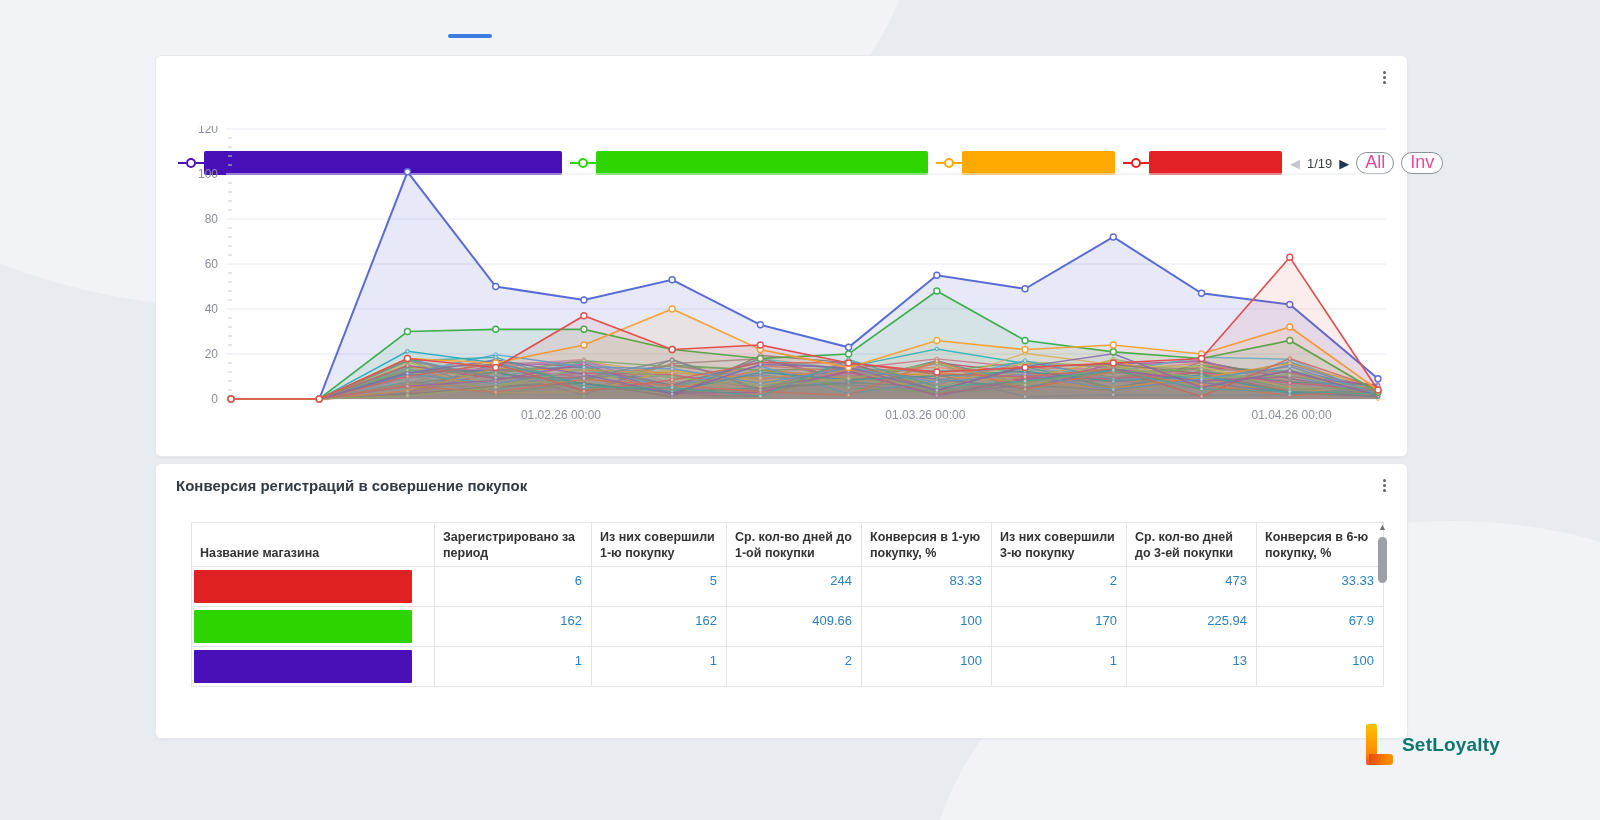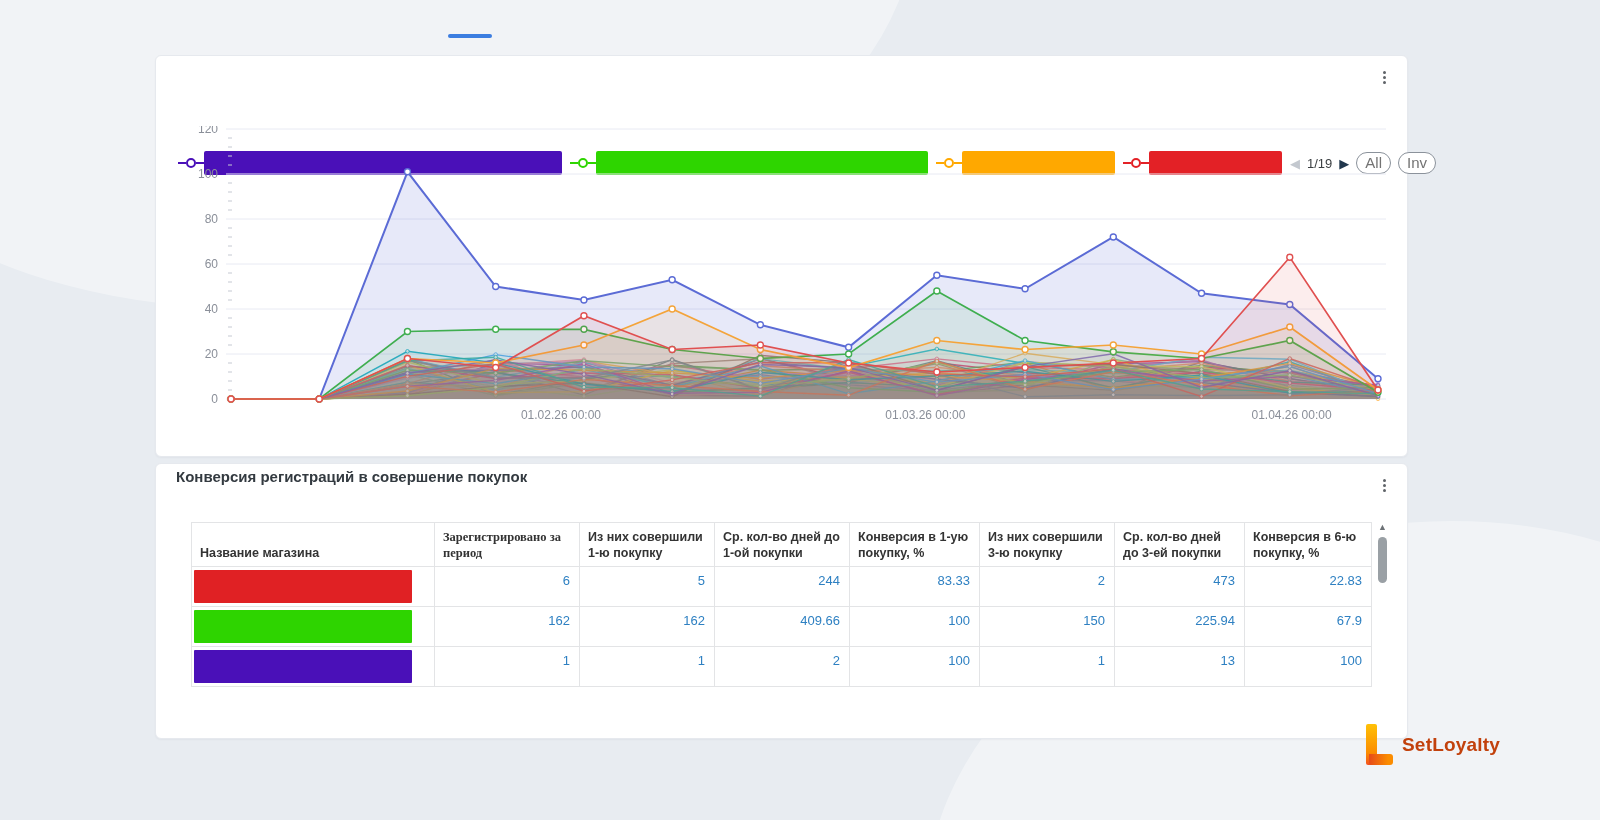--- a/index.html
+++ b/index.html
@@ -12,35 +12,35 @@
   #swoosh-1{width:1100px;height:620px;top:-320px;left:-180px;border-radius:0 0 55% 45%;transform:rotate(-6deg);}
   #swoosh-2{width:900px;height:620px;bottom:-330px;right:-220px;border-radius:55% 45% 0 0;transform:rotate(-8deg);}
 
   .top-dash{position:absolute;left:448px;top:34px;width:44px;height:4px;border-radius:2px;}
 
   .card{position:absolute;background:#ffffff;border:1px solid #e6e9ee;border-radius:6px;box-shadow:0 1px 2px rgba(20,30,60,.04);}
   #chart-card{left:155px;top:55px;width:1251px;height:400px;}
   #table-card{left:155px;top:463px;width:1251px;height:274px;}
 
   .card-title{position:absolute;left:20px;top:13px;font-size:15px;font-weight:bold;color:#333a40;}
-  #table-card .card-title{top:4px;text-align:right;}
+  #table-card .card-title{top:13px;text-align:right;}
 
   .kebab{position:absolute;right:14px;top:10px;width:18px;height:22px;display:flex;flex-direction:column;align-items:center;justify-content:center;gap:2px;cursor:pointer;}
   .kebab i{width:3px;height:3px;border-radius:50%;background:#5f6368;display:block;}
 
   
   .legend-row{position:absolute;left:22px;right:16px;top:94px;height:26px;display:flex;align-items:center;}
   .legend-item{display:flex;align-items:center;margin-right:8px;cursor:pointer;}
   .legend-bar{height:24px;border-radius:2px;}
   .legend-pager{margin-left:auto;display:flex;align-items:center;gap:7px;}
   .pg-arrow{font-size:13px;line-height:1;cursor:pointer;}
   .pg-arrow.prev{color:#c3c8cf;}
   .pg-arrow.next{color:#21374d;}
   .pg-text{font-size:13px;color:#3c4043;}
-  .pill{border:1.5px solid #8b929b;border-radius:11px;height:20px;line-height:19px;padding:0 8px;font-size:15px;color:#737373;cursor:pointer;background:#fff;}
+  .pill{border:1.5px solid #8b929b;border-radius:11px;height:20px;line-height:19px;padding:0 8px;font-size:18px;color:#ec4899;cursor:pointer;background:#fff;}
 
   #chart-svg{position:absolute;left:0;top:70px;}
 
   
   #conv-table{position:absolute;left:35px;top:58px;border-collapse:collapse;table-layout:fixed;}
   #conv-table th,#conv-table td{border:1px solid #e3e4e6;overflow:hidden;}
   #conv-table th{font-size:12.5px;font-weight:bold;color:#333;text-align:left;vertical-align:bottom;padding:5px 8px;line-height:1.3;background:#fff;height:44px;box-sizing:border-box;}
   #conv-table td{height:39px;box-sizing:border-box;font-size:13px;color:#2e80c2;text-align:right;vertical-align:top;padding:6px 9px;}
   #conv-table td.store-cell{padding:3px 2px;vertical-align:middle;}
   .store-bar{height:33px;width:218px;border-radius:1px;}
@@ -805,51 +805,51 @@
   <div class="kebab">
       <i></i>
       <i></i>
       <i></i>
     </div>
 
   <table id="conv-table">
     <thead>
         <tr id="conv-head-row">
           <th style="width: 243px;">Название магазина</th>
-          <th style="width: 145px; font-family: Liberation Serif, serif;">Зарегистрировано за период</th>
+          <th style="width: 157px;">Зарегистрировано за период</th>
           <th style="width: 135px;">Из них совершили 1-ю покупку</th>
           <th style="width: 135px;">Ср. кол-во дней до 1-ой покупки</th>
           <th style="width: 130px;">Конверсия в 1-ую покупку, %</th>
           <th style="width: 135px;">Из них совершили 3-ю покупку</th>
           <th style="width: 130px;">Ср. кол-во дней до 3-ей покупки</th>
           <th style="width: 127px;">Конверсия в 6-ю покупку, %</th>
         </tr>
       </thead>
     <tbody id="conv-body">
         <tr>
           <td class="store-cell">
             <div class="store-bar" style="background: rgb(224, 33, 36);"></div>
           </td>
           <td>6</td>
           <td>5</td>
           <td>244</td>
           <td>83.33</td>
           <td>2</td>
           <td>473</td>
-          <td>22.83</td>
+          <td>33.33</td>
         </tr>
         <tr>
           <td class="store-cell">
             <div class="store-bar" style="background: rgb(46, 212, 0);"></div>
           </td>
           <td>162</td>
           <td>162</td>
           <td>409.66</td>
           <td>100</td>
-          <td>150</td>
+          <td>170</td>
           <td>225.94</td>
           <td>67.9</td>
         </tr>
         <tr>
           <td class="store-cell">
             <div class="store-bar" style="background: rgb(74, 16, 184);"></div>
           </td>
           <td>1</td>
           <td>1</td>
           <td>2</td>
@@ -865,14 +865,14 @@
     <span class="tbl-scroll-up">▲</span>
     <div class="tbl-scroll-thumb"></div>
   </div>
 </div>
 
 <div class="brand">
   <div class="brand-mark">
     <span class="vbar"></span>
       <span class="hbar"></span>
   </div>
-  <span class="brand-name" style="color: #c2410c;">SetLoyalty</span>
+  <span class="brand-name" style="color: #0f766e;">SetLoyalty</span>
 </div>
 
 </body></html>

